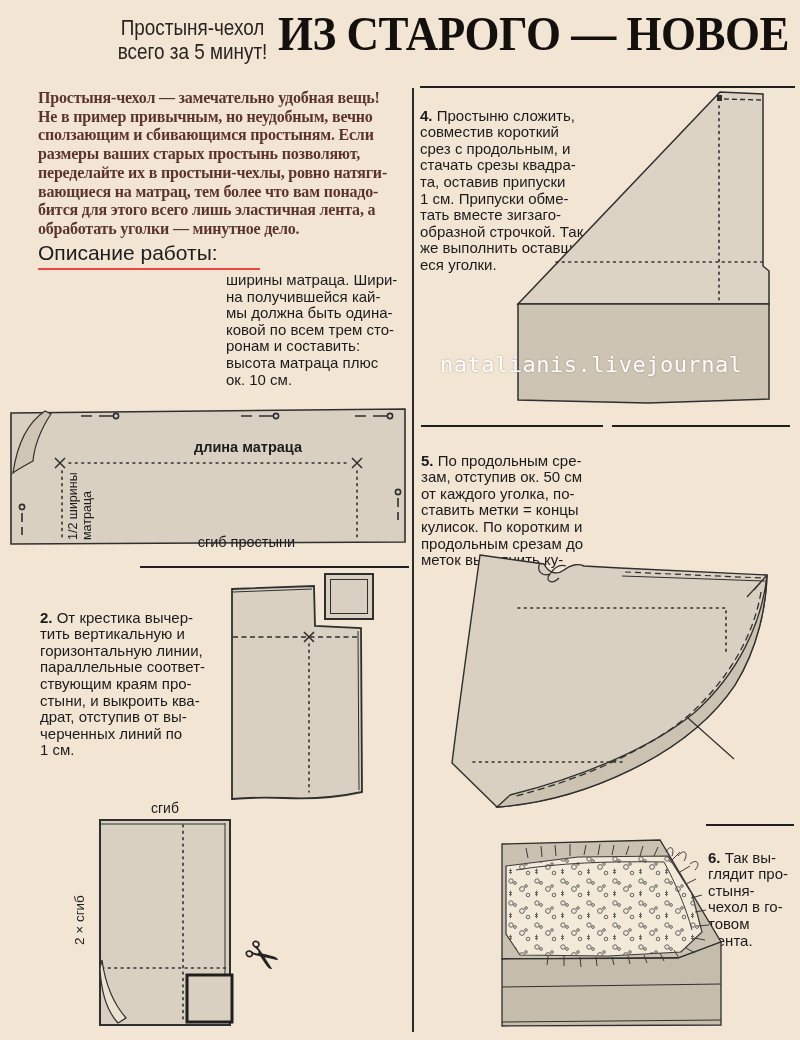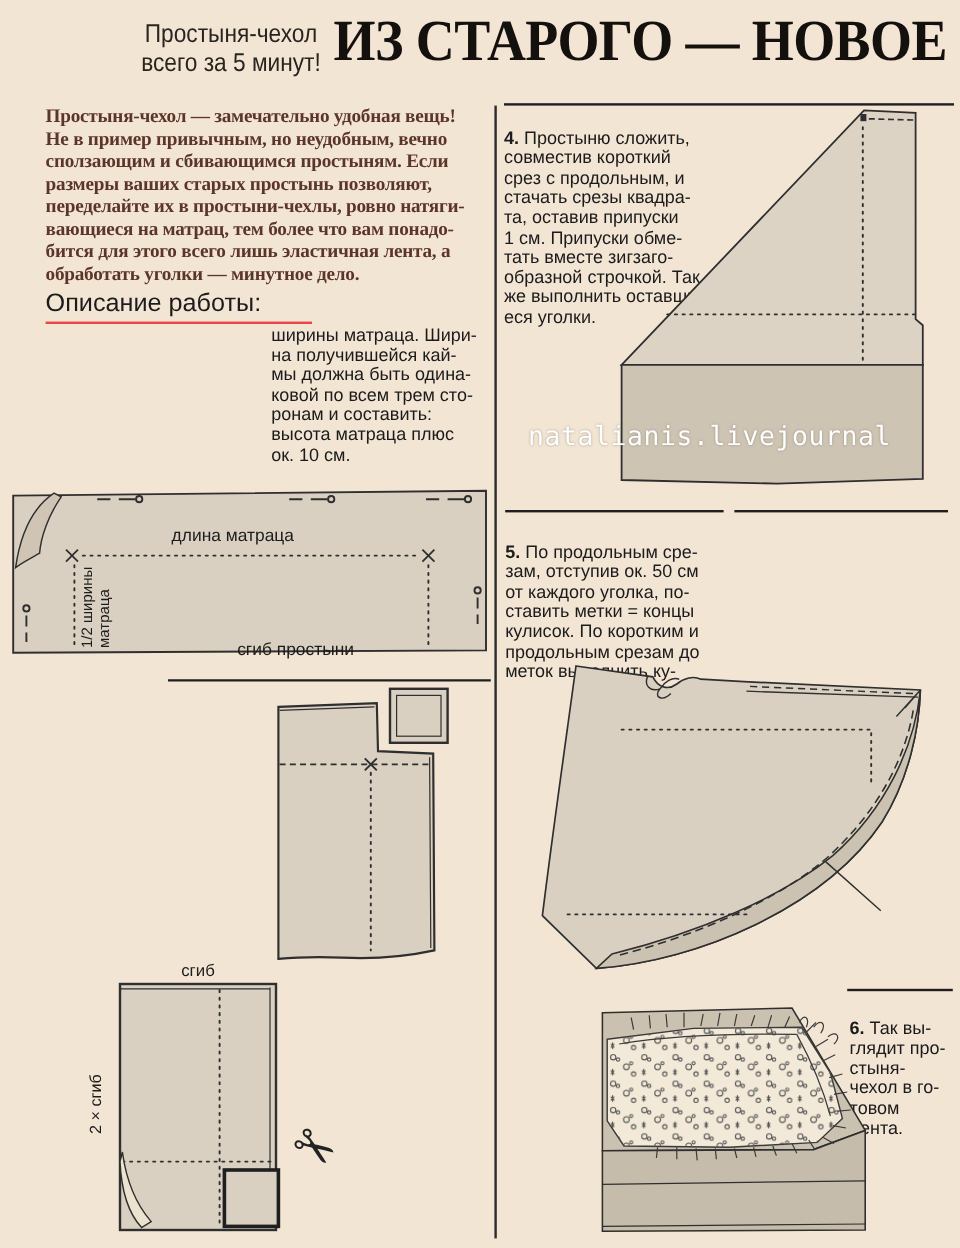--- a/index.html
+++ b/index.html
@@ -81,26 +81,37 @@
       </g>
       <g stroke="#2f2f2f" stroke-width="1.6" fill="none">
         <circle cx="393" cy="89" r="2.6"></circle>
           <path d="M393,95 L393,104 M393,109 L393,117"></path>
       </g>
       <path d="M50,55 L60,65 M60,55 L50,65 M347,55 L357,65 M357,55 L347,65" stroke="#2f2f2f" stroke-width="1.5"></path>
       <path d="M64,60 L345,60" stroke="#2f2f2f" stroke-width="1.6" stroke-dasharray="1.8,4.6" stroke-linecap="round"></path>
       <path d="M57,68 L57,138 M352,68 L352,138" stroke="#2f2f2f" stroke-width="1.6" stroke-dasharray="1.8,4.6" stroke-linecap="round"></path>
       <path d="M135,164 L404,164" stroke="#1f1f1f" stroke-width="1.8"></path>
     </svg>
-    <div class="abs dlabel" style="left:104px;top:36px;width:170px;text-align:center;">длина матраца</div>
+    <div class="abs dlabel" style="left:127px;top:36px;width:170px;text-align:right;font-weight:bold;">длина матраца</div>
     <div class="abs dlabel pre rot" style="left:62px;top:137px;font-size:12.5px;line-height:1.08;">1/2 ширины
 матраца</div>
     <div class="abs dlabel" style="left:120px;top:131px;width:170px;text-align:right;">сгиб простыни</div>
   </div>
 
+  <div class="abs step pre" style="left:40px;top:593px;width:188px;">
+    <span class="num">2.</span><span> От крестика вычер-
+тить вертикальную и
+горизонтальную линии,
+параллельные соответ-
+ствующим краям про-
+стыни, и выкроить ква-
+драт, отступив от вы-
+черченных линий по
+1 см.</span>
+  </div>
 
   <div class="abs" style="left:225px;top:570px;width:192px;height:245px;">
     <svg width="192" height="245" viewBox="0 0 192 245">
       <rect x="100" y="4" width="48" height="45" fill="#d9d0c1" stroke="#2f2f2f" stroke-width="2"></rect>
       <rect x="105.5" y="9.5" width="37" height="34" fill="none" stroke="#2f2f2f" stroke-width="1"></rect>
       <path d="M7,19 L89,16 L90,56 L136,58 L137,222 Q100,230 60,228 Q30,227 7,229 Z" fill="#d9d0c1" stroke="#2f2f2f" stroke-width="1.8"></path>
       <path d="M8,22 L87,19 M133,61 L134,220" stroke="#2f2f2f" stroke-width="1" fill="none"></path>
       <path d="M8,67 L134,67" stroke="#2f2f2f" stroke-width="1.4" stroke-dasharray="5,3.5"></path>
       <path d="M84,74 L84,222" stroke="#2f2f2f" stroke-width="1.6" stroke-dasharray="1.8,4.6" stroke-linecap="round"></path>
       <path d="M79,62 L89,72 M89,62 L79,72" stroke="#2f2f2f" stroke-width="1.6"></path>

